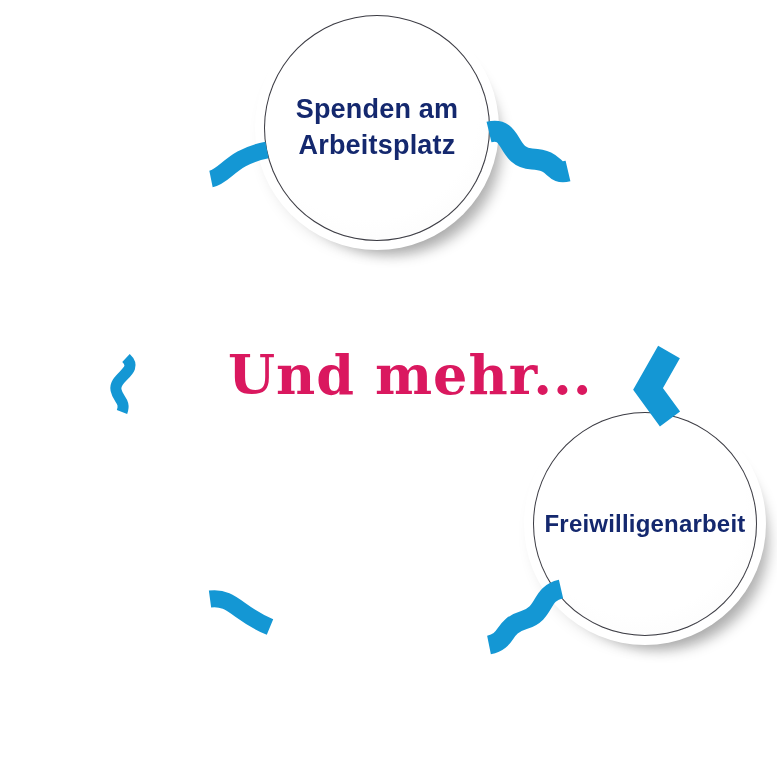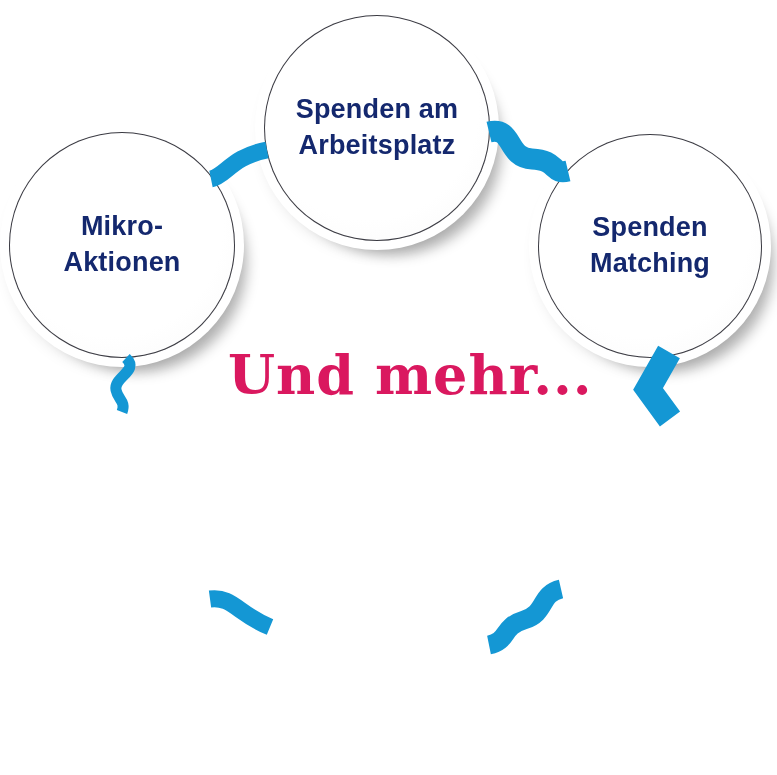--- a/index.html
+++ b/index.html
@@ -80,32 +80,27 @@
 </head>
 <body>
 
 <div class="canvas">
 
   <div class="circle" style="left:264px; top:15px; width:226px; height:226px;">
     <div class="circle-label">Spenden am
 Arbeitsplatz</div>
   </div>
 
-  <div class="circle" style="left:538px; top:134px; width:224px; height:224px;">
-    <div class="circle-label">Spenden
-Matching</div>
+
+  <div class="circle small-text" style="left:533px; top:412px; width:224px; height:224px;">
+    <div class="circle-label">Freiwilligenarbeit</div>
   </div>
 
 
 
-
-  <div class="circle" style="left:9px; top:132px; width:226px; height:226px;">
-    <div class="circle-label">Mikro-
-Aktionen</div>
-  </div>
 
   <div class="center-title">Und mehr...</div>
 
   <svg class="connector-layer" viewBox="0 0 777 775">
     <path class="connector" stroke-width="21" d="M 489 132 C 514 126, 506 158, 532 159 S 551 175, 568 171"></path>
     <path class="connector" stroke-width="25" d="M 669 352 L 648 389 L 670 419"></path>
     <path class="connector" stroke-width="19" d="M 561 589 C 539 594, 547 613, 524 620 C 501 627, 509 641, 489 645"></path>
     <path class="connector" stroke-width="17" d="M 210 599 C 232 596, 238 614, 270 627"></path>
     <path class="connector" stroke-width="11" d="M 126 358 C 140 371, 113 377, 116 390 C 118 400, 126 401, 122 412"></path>
     <path class="connector" stroke-width="17" d="M 211 179 C 226 176, 231 157, 267 150"></path>

